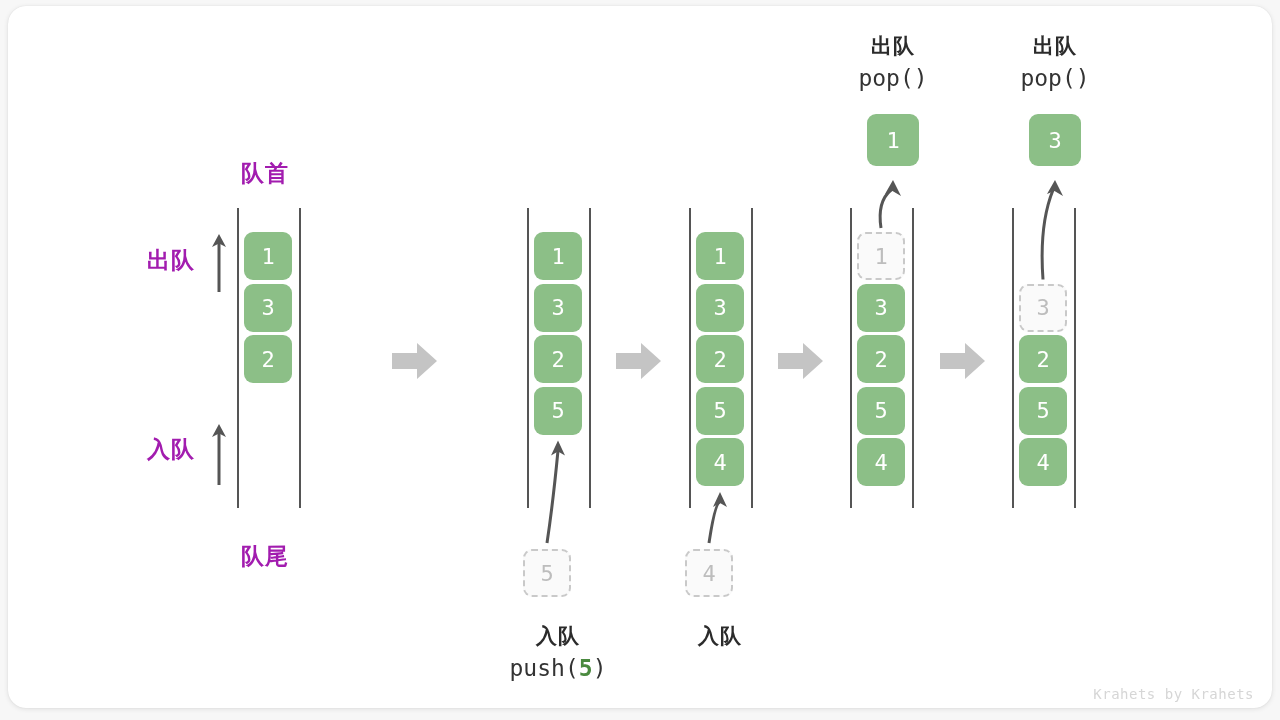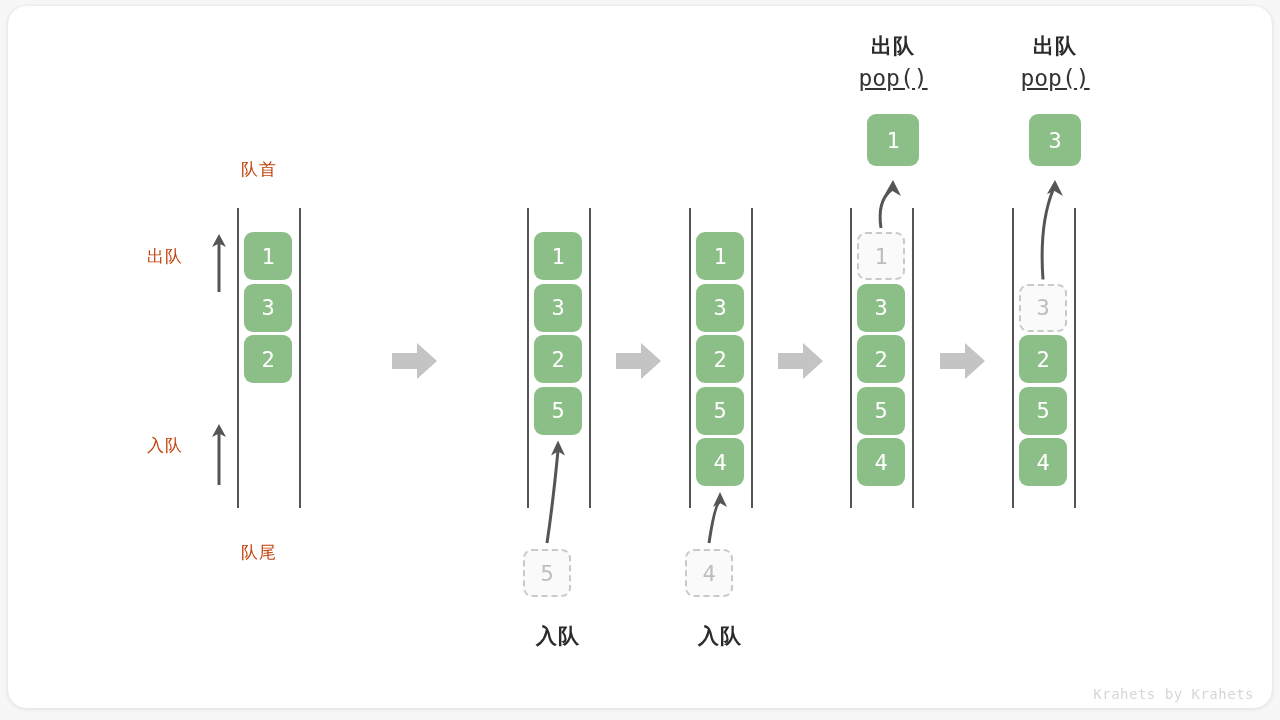--- a/index.html
+++ b/index.html
@@ -52,43 +52,42 @@
   }
   .title-en {
     font-family: "DejaVu Sans Mono", monospace;
     font-size: 23px;
     color: #3b3b3b;
   }
 
   
   .cap {
     position: absolute;
-    font-size: 17px;
-    font-weight: normal;
-    color: #c2410c;
+    font-size: 23px;
+    font-weight: bold;
+    color: #a21caf;
     white-space: nowrap;
     letter-spacing: 1px;
   }
   .op-label {
     position: absolute;
     text-align: center;
     white-space: nowrap;
     line-height: 1.48;
   }
   .op-cn {
     font-size: 21px;
     font-weight: bold;
     color: #2b2b2b;
     letter-spacing: 1px;
   }
   .op-code {
     font-family: "DejaVu Sans Mono", monospace;
     font-size: 23px;
     color: #333333;
-    text-decoration: underline;
   }
   .op-code .num { color: #4a8a3f; font-weight: bold; }
 
   
   .col { position: absolute; }
   .rail {
     position: absolute;
     width: 1.6px;
     background: #555555;
   }
@@ -195,20 +194,21 @@
         <div class="cell" style="left: 534px; top: 386.5px;">5</div>
         <div class="cell ghost" style="left: 523px; top: 549px;">5</div>
         <div class="dir-arrow" style="left: 0px; top: 0px;">
           <svg width="1280" height="720" viewBox="0 0 1280 720">
             <path d="M547 543 Q553 503 558 450.5" stroke="#555" stroke-width="3" fill="none"></path>
             <path d="M558 440.5 L565 455.5 L558 451.5 L551 455.5 Z" fill="#555"></path>
           </svg>
         </div>
         <div class="op-label" style="left: 458px; top: 620px; width: 200px;">
           <div class="op-cn">入队</div>
+          <div class="op-code">push(<span class="num">5</span>)</div>
         </div>
       </div>
       <div class="col" style="left: 0px; top: 0px;">
         <div class="rail" style="left: 689px; top: 208px; height: 300px;"></div>
         <div class="rail" style="left: 751px; top: 208px; height: 300px;"></div>
         <div class="cell" style="left: 696px; top: 232px;">1</div>
         <div class="cell" style="left: 696px; top: 283.5px;">3</div>
         <div class="cell" style="left: 696px; top: 335px;">2</div>
         <div class="cell" style="left: 696px; top: 386.5px;">5</div>
         <div class="cell" style="left: 696px; top: 438px;">4</div>

